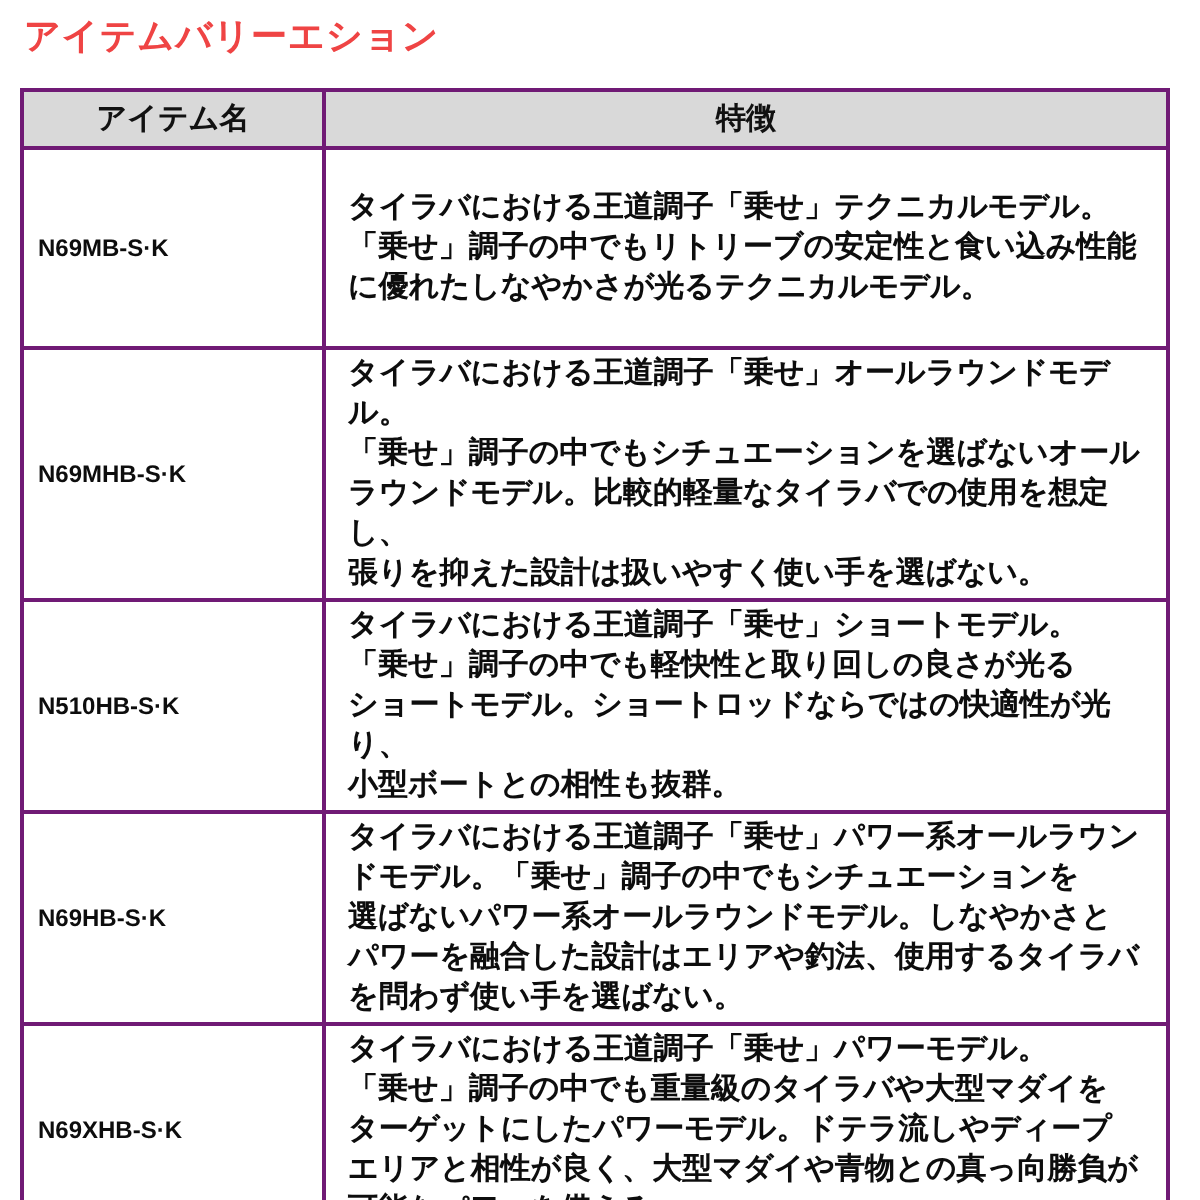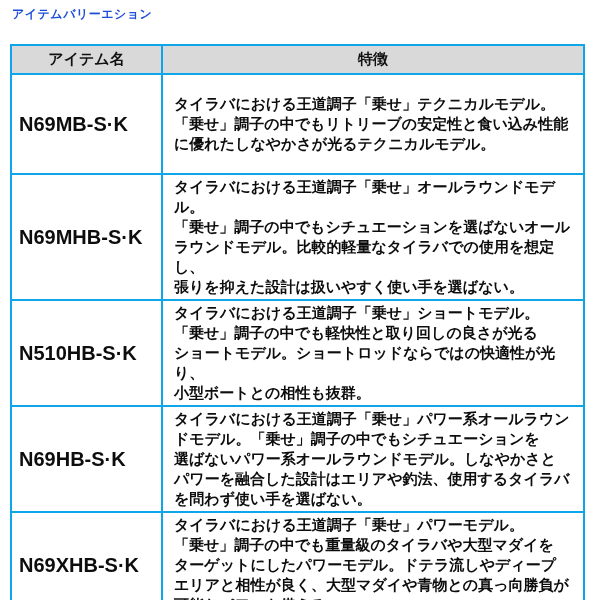--- a/index.html
+++ b/index.html
@@ -15,53 +15,53 @@
   .page {
     position: relative;
     width: 600px;
     height: 600px;
     background: #ffffff;
   }
   .page-title {
     position: absolute;
     left: 12px;
     top: 6px;
-    font-size: 12px;
+    font-size: 18px;
     font-weight: bold;
-    color: #1d4ed8;
+    color: #ef4444;
     letter-spacing: 0.5px;
     white-space: nowrap;
   }
   table.spec-table {
     position: absolute;
     left: 10px;
     top: 44px;
     width: 575px;
     border-collapse: collapse;
     table-layout: fixed;
   }
   table.spec-table col.col-item { width: 151px; }
   table.spec-table th,
   table.spec-table td {
-    border: 2px solid #0ea5e9;
+    border: 2px solid #701a75;
     vertical-align: middle;
     box-sizing: border-box;
     margin-top: 28px;
   }
   table.spec-table th {
     background: #d9d9d9;
     height: 29px;
     font-size: 15px;
     font-weight: bold;
     text-align: center;
     color: #111111;
     padding: 0;
   }
   td.item-cell {
-    font-size: 20px;
+    font-size: 12px;
     font-weight: bold;
     padding-left: 7px;
     text-align: left;
     color: #0d0d0d;
   }
   td.feature-cell {
     font-size: 15px;
     font-weight: bold;
     line-height: 20px;
     padding: 2px 4px 2px 11px;

